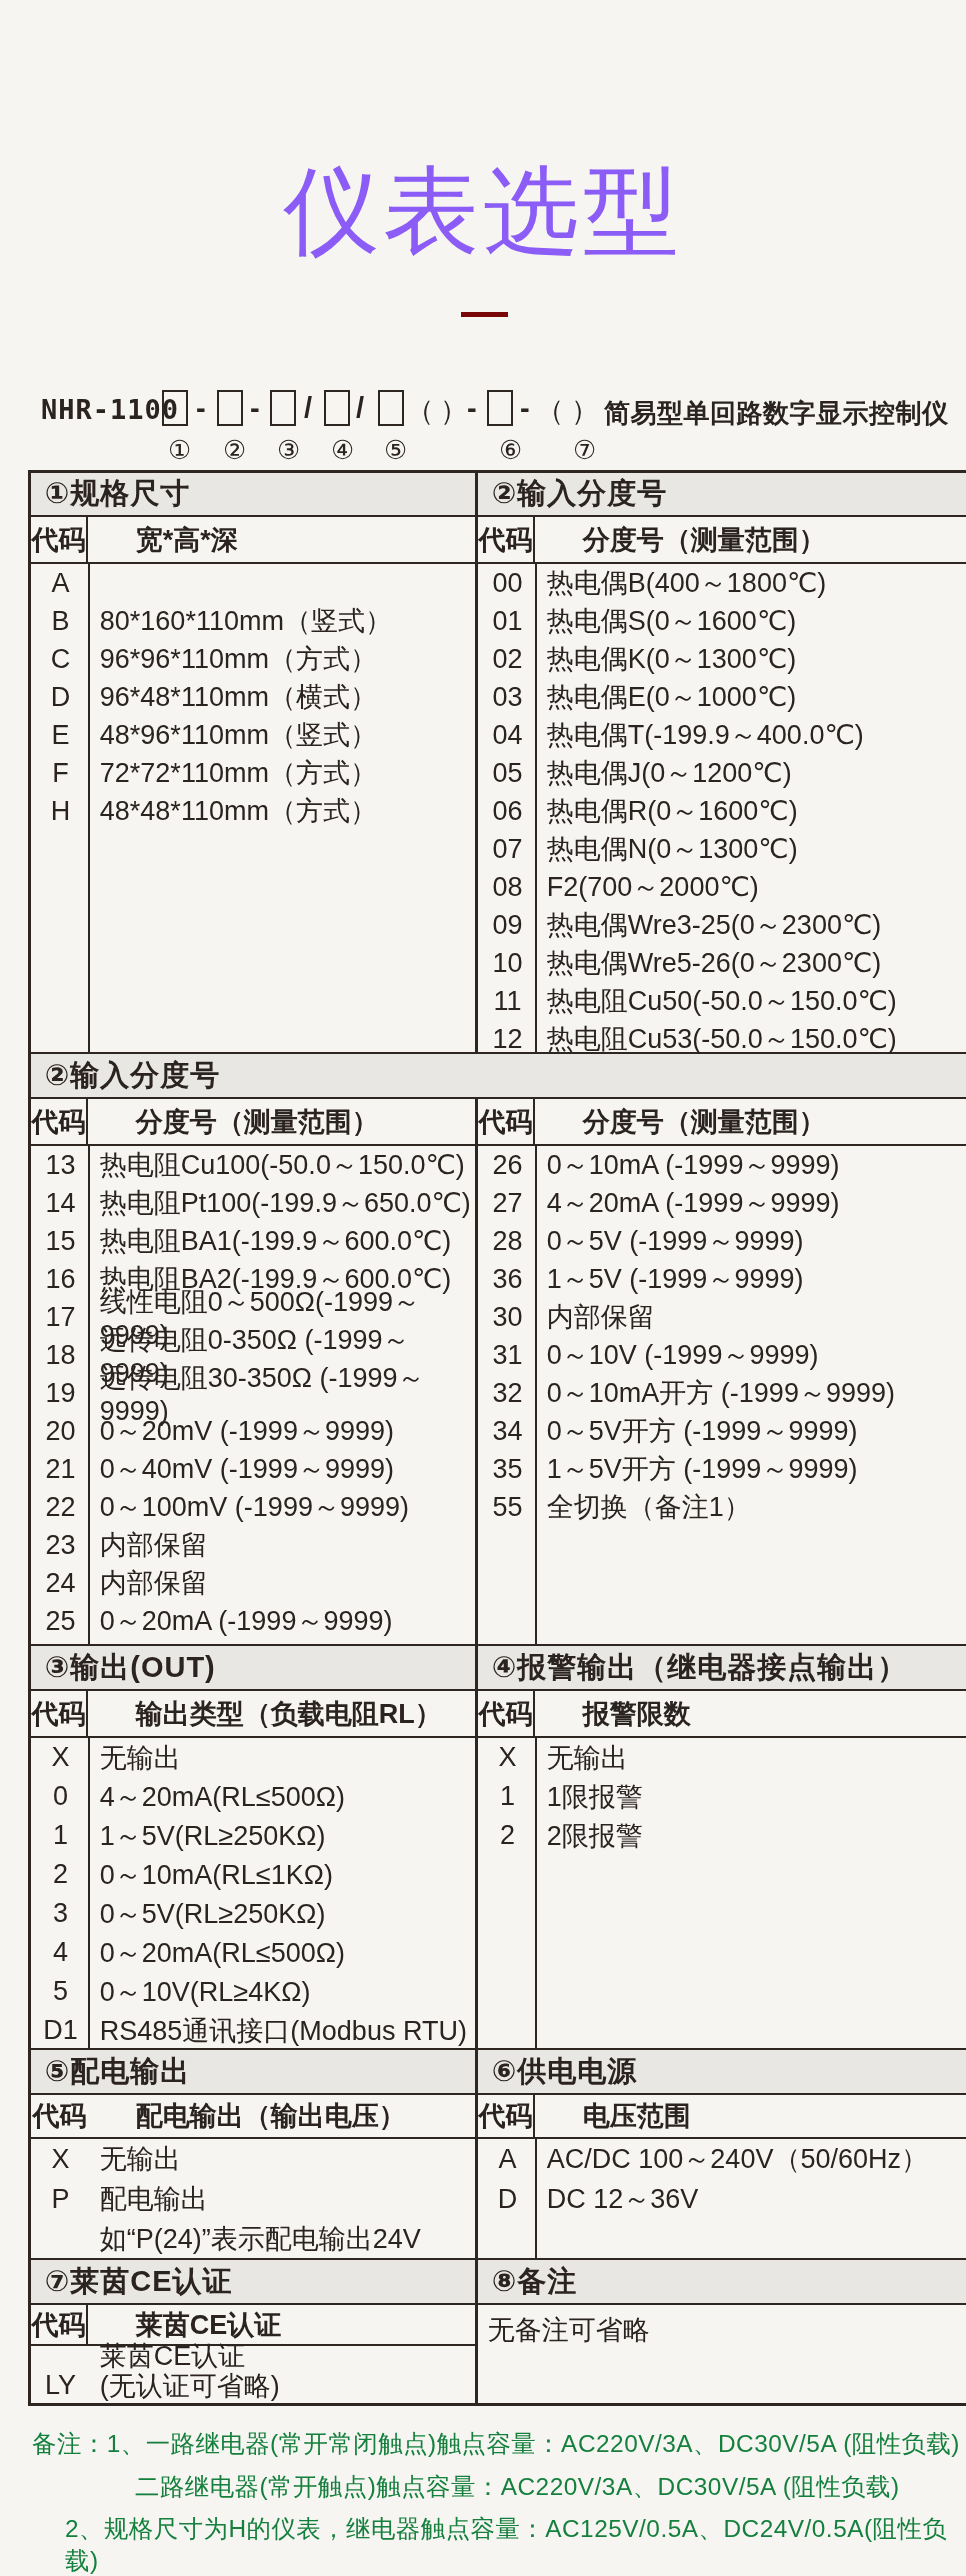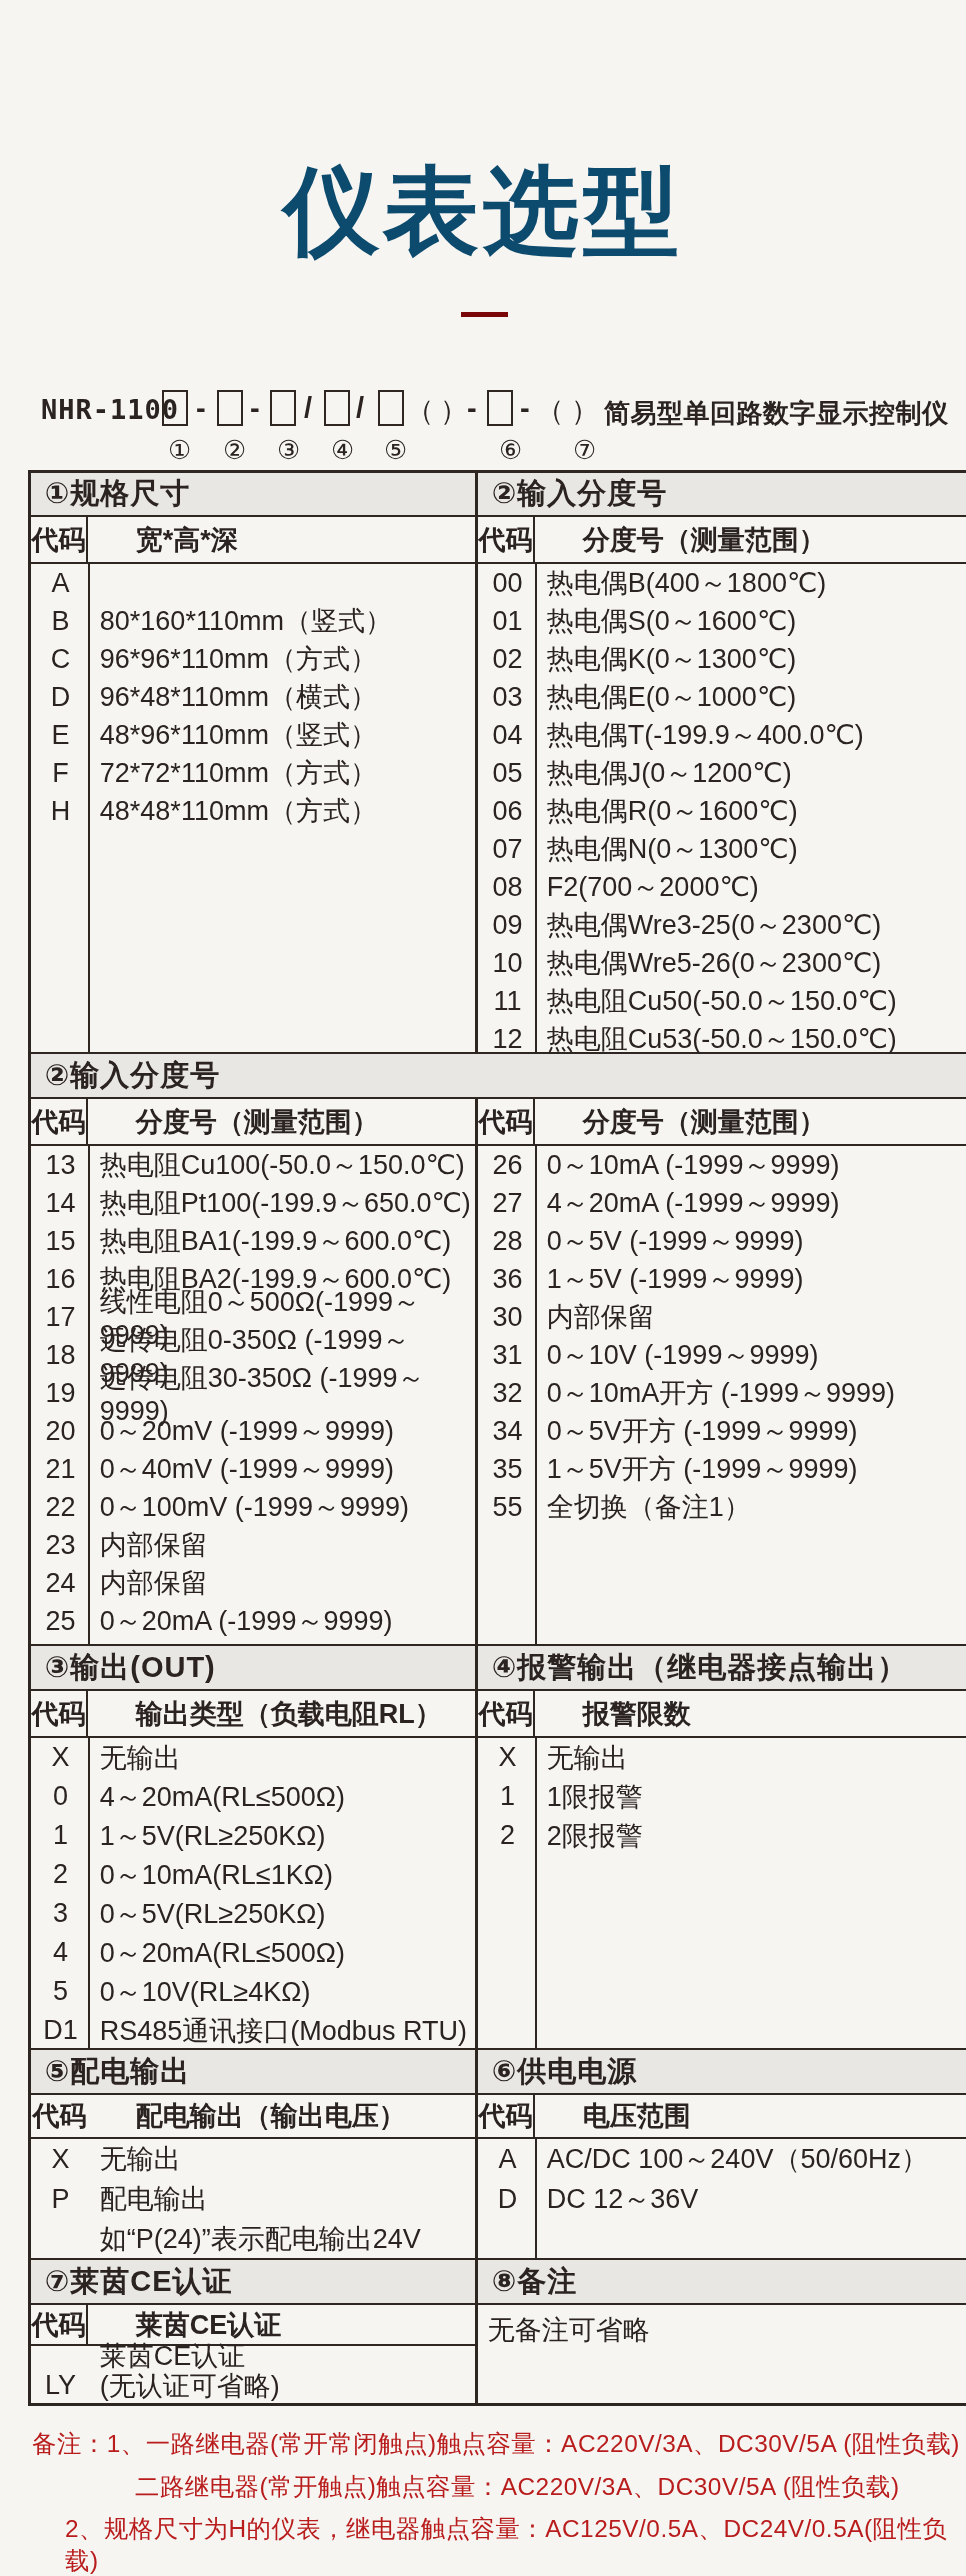--- a/index.html
+++ b/index.html
@@ -15,22 +15,22 @@
     height:2576px;
     position:relative;
     background:var(--bg);
     color:var(--ink);
     font-family:"Liberation Sans","DejaVu Sans",sans-serif;
     overflow:hidden;
   }
   
   .page-title{
     position:absolute;top:148px;left:0;width:100%;
-    text-align:center;font-size:96px;font-weight:700;letter-spacing:3.9px;
-    color:#0c4a6e;
+    text-align:center;font-size:96px;font-weight:400;letter-spacing:3.9px;
+    color:#8b5cf6;
   }
   .title-divider{
     position:absolute;top:312px;left:461px;width:47px;height:4.9px;background:var(--red);
   }
   
   .model{position:absolute;left:0;top:0;width:100%;}
   .m-abs{position:absolute;font-weight:600;}
   .m-prefix{left:41px;top:394px;font-size:27px;font-family:"DejaVu Sans Mono","Liberation Mono",monospace;letter-spacing:1px;}
   .m-box{position:absolute;top:390px;width:26px;height:36px;border:2.4px solid var(--bd);background:transparent;}
   .mb1{left:162px}.mb2{left:217px}.mb3{left:270px}.mb4{left:324px}.mb5{left:378px}.mb6{left:487px}
@@ -76,21 +76,21 @@
   .rh-b .trow{height:38px;}
   .rh-c .trow{height:39px;}
   .rh-d .trow{height:40px;}
   
   .h-last{height:98px;}
   .cols-inline{height:41px;border-bottom:2px solid var(--bd);display:flex;align-items:stretch;font-size:27px;font-weight:700;}
   .trow.tall{height:55px;align-items:flex-end;padding-top:9px;}
   .trow.tall .desc{line-height:30px;}
   .remark-content{padding:6.8px 0 0 9.8px;font-size:27px;font-weight:500;}
   
-  .footnote{position:absolute;font-size:24.4px;font-weight:500;color:#b91c1c;letter-spacing:0.5px;}
+  .footnote{position:absolute;font-size:24.4px;font-weight:500;color:#15803d;letter-spacing:0.5px;}
   .fn1{left:32px;top:2428px;}
   .fn2{left:135px;top:2471px;}
   .fn3{left:65px;top:2513px;}
 </style>
 </head>
 <body>
 
 <h1 class="page-title">仪表选型</h1>
 <div class="title-divider"></div>
 

